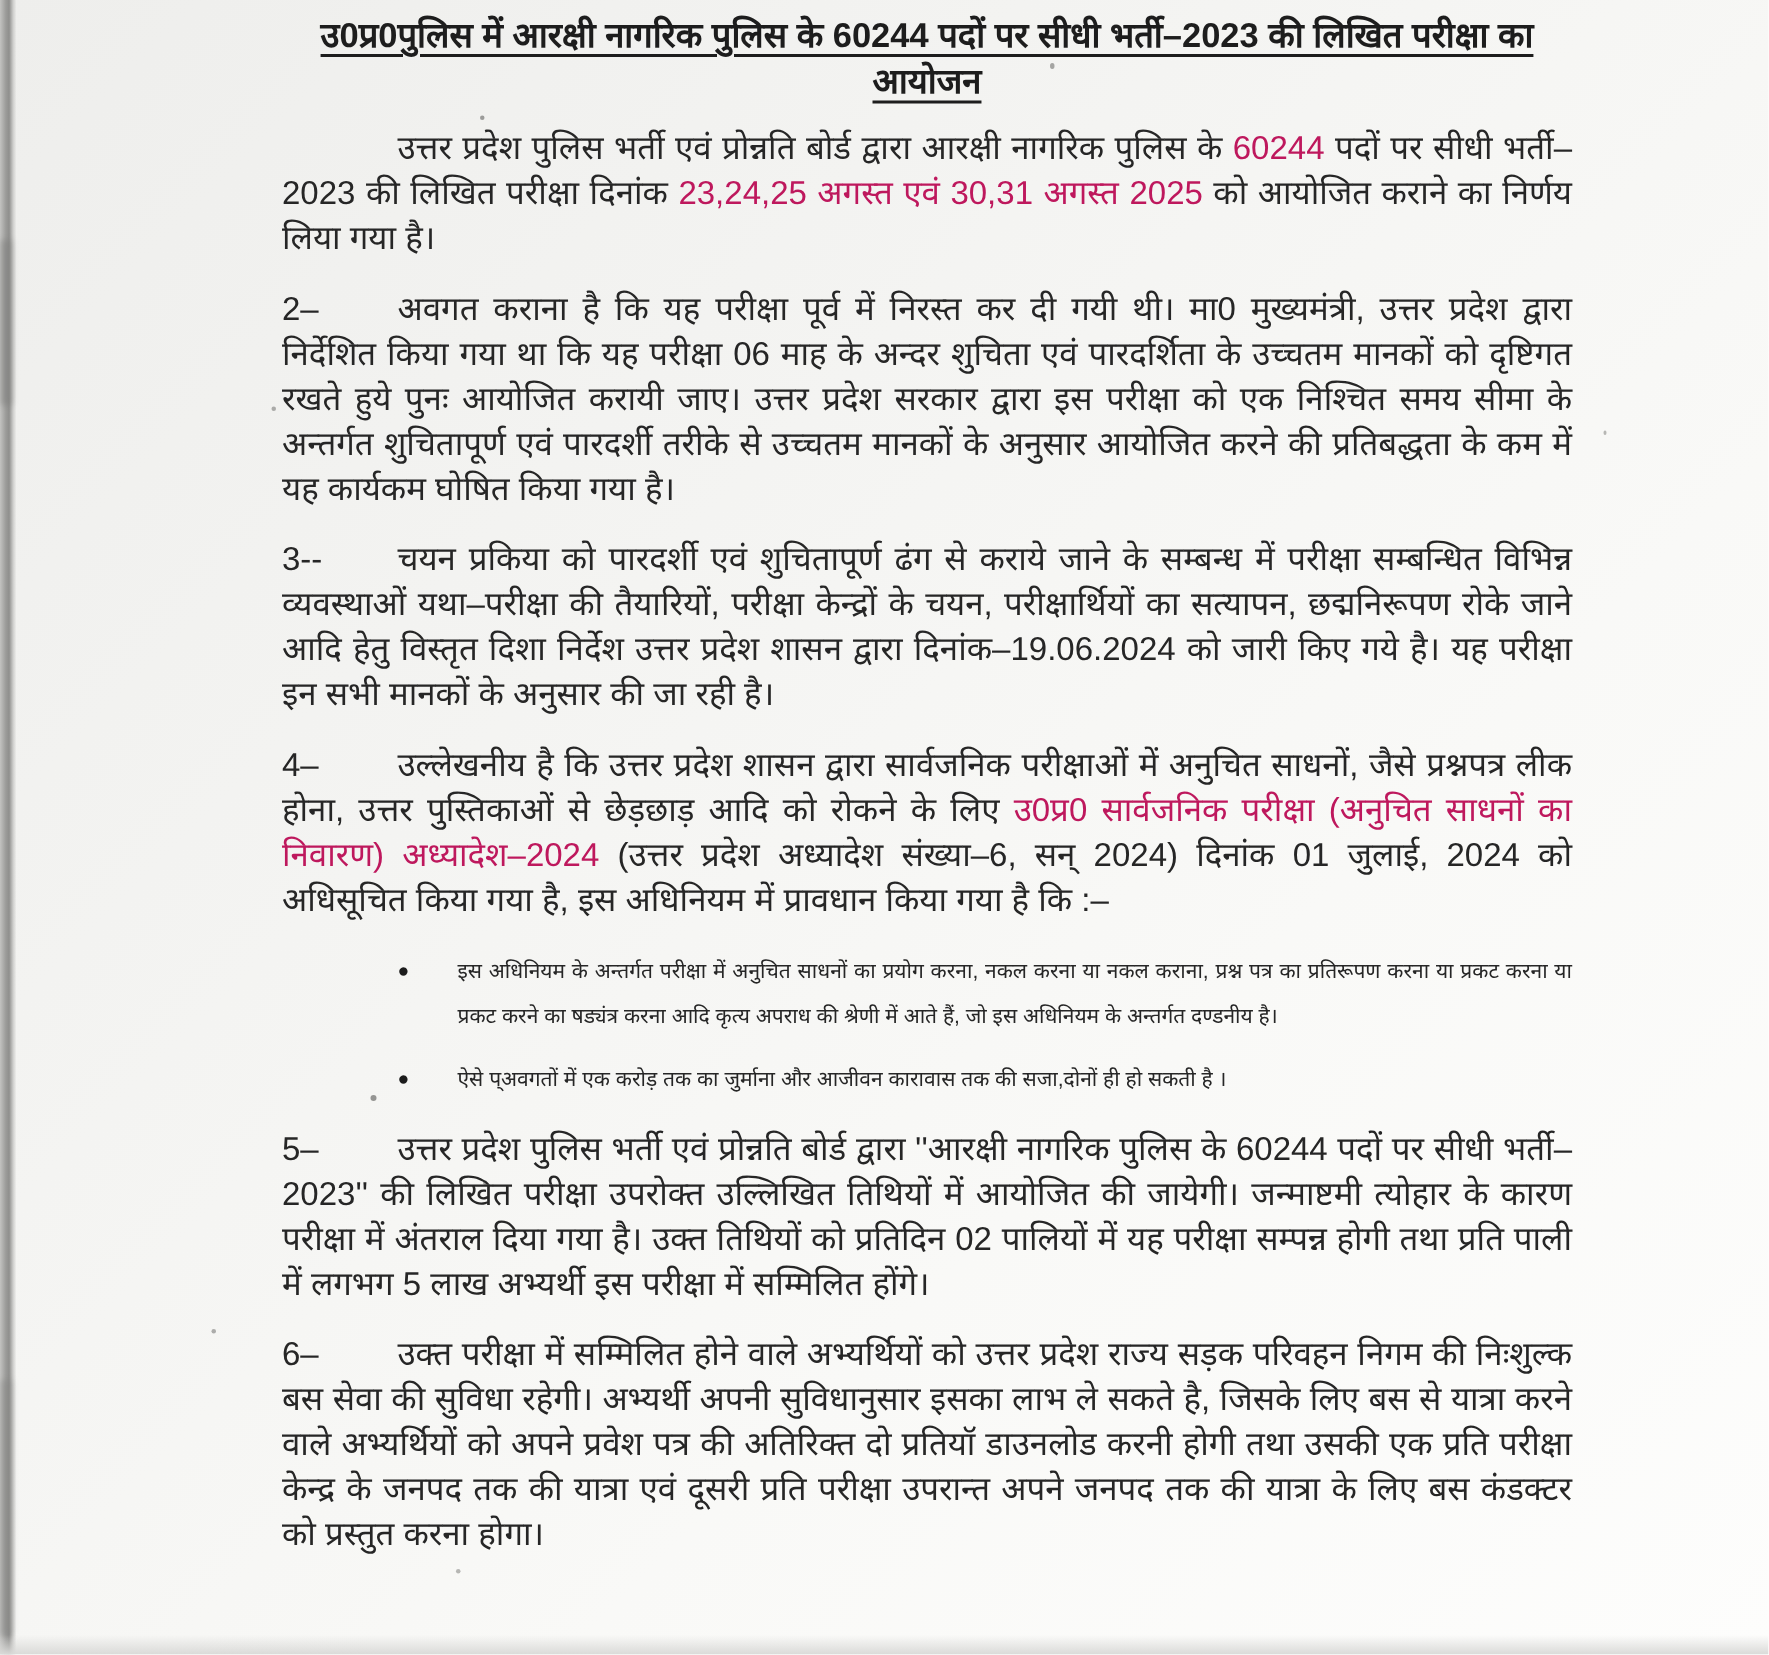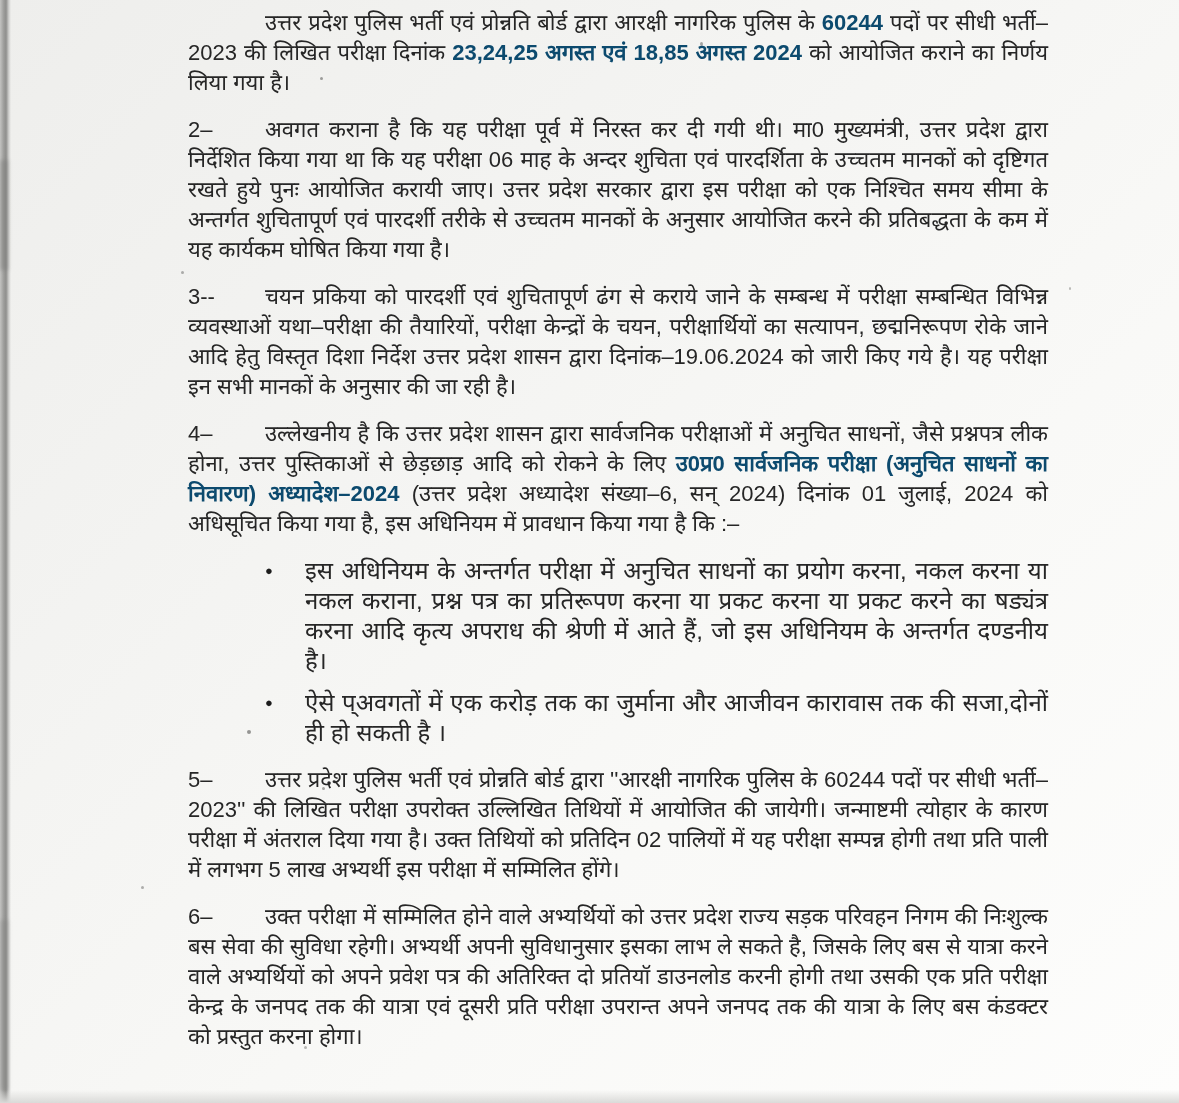--- a/index.html
+++ b/index.html
@@ -57,33 +57,33 @@
   }
   p.para {
     margin: 0 0 17px 0;
     font-size: 22px;
     line-height: 30px;
     text-align: justify;
     font-weight: 400;
   }
   p.para.indented { text-indent: 77px; }
   .pnum { display: inline-block; min-width: 77px; font-weight: 400; }
-  .seg-b { font-weight: 700; color: #0c4a6e; }
+  .seg-b { font-weight: 400; color: #be185d; }
   .bullet-list { margin: 0 0 17px 0; padding-left: 77px; }
   .bullet-item { display: flex; margin-bottom: 12px; }
   .bullet-item:last-child { margin-bottom: 0; }
   .bullet-marker {
     flex: 0 0 40px;
     font-size: 13px;
     line-height: 30px;
     color: #1c1c1c;
   }
   .bullet-text {
     flex: 1;
-    font-size: 24px;
+    font-size: 14px;
     line-height: 30px;
     text-align: justify;
   }
 </style>
 </head>
 <body>
 
 <div class="edge-left"></div>
 <div class="edge-bottom"></div>
 
@@ -91,22 +91,23 @@
 <div class="speck s2"></div>
 <div class="speck s3"></div>
 <div class="speck s4"></div>
 <div class="speck s5"></div>
 <div class="speck s6"></div>
 <div class="speck s7"></div>
 <div class="speck s8"></div>
 
 <div class="page-text">
 
+  <h1 class="doc-heading">उ0प्र0पुलिस में आरक्षी नागरिक पुलिस के 60244 पदों पर सीधी भर्ती–2023 की लिखित परीक्षा का आयोजन</h1>
 
-  <p class="para indented"><span>उत्तर प्रदेश पुलिस भर्ती एवं प्रोन्नति बोर्ड द्वारा आरक्षी नागरिक पुलिस के </span><span class="seg-b">60244</span><span> पदों पर सीधी भर्ती–2023 की लिखित परीक्षा दिनांक </span><span class="seg-b">23,24,25 अगस्त एवं 18,85 अगस्त 2024</span><span> को आयोजित कराने का निर्णय लिया गया है।</span></p>
+  <p class="para indented"><span>उत्तर प्रदेश पुलिस भर्ती एवं प्रोन्नति बोर्ड द्वारा आरक्षी नागरिक पुलिस के </span><span class="seg-b">60244</span><span> पदों पर सीधी भर्ती–2023 की लिखित परीक्षा दिनांक </span><span class="seg-b">23,24,25 अगस्त एवं 30,31 अगस्त 2025</span><span> को आयोजित कराने का निर्णय लिया गया है।</span></p>
 
   <p class="para"><span class="pnum">2–</span><span>अवगत कराना है कि यह परीक्षा पूर्व में निरस्त कर दी गयी थी। मा0 मुख्यमंत्री, उत्तर प्रदेश द्वारा निर्देशित किया गया था कि यह परीक्षा 06 माह के अन्दर शुचिता एवं पारदर्शिता के उच्चतम मानकों को दृष्टिगत रखते हुये पुनः आयोजित करायी जाए। उत्तर प्रदेश सरकार द्वारा इस परीक्षा को एक निश्चित समय सीमा के अन्तर्गत शुचितापूर्ण एवं पारदर्शी तरीके से उच्चतम मानकों के अनुसार आयोजित करने की प्रतिबद्धता के कम में यह कार्यकम घोषित किया गया है।</span></p>
 
   <p class="para"><span class="pnum">3--</span><span>चयन प्रकिया को पारदर्शी एवं शुचितापूर्ण ढंग से कराये जाने के सम्बन्ध में परीक्षा सम्बन्धित विभिन्न व्यवस्थाओं यथा–परीक्षा की तैयारियों, परीक्षा केन्द्रों के चयन, परीक्षार्थियों का सत्यापन, छद्मनिरूपण रोके जाने आदि हेतु विस्तृत दिशा निर्देश उत्तर प्रदेश शासन द्वारा दिनांक–19.06.2024 को जारी किए गये है। यह परीक्षा इन सभी मानकों के अनुसार की जा रही है।</span></p>
 
   <p class="para"><span class="pnum">4–</span><span>उल्लेखनीय है कि उत्तर प्रदेश शासन द्वारा सार्वजनिक परीक्षाओं में अनुचित साधनों, जैसे प्रश्नपत्र लीक होना, उत्तर पुस्तिकाओं से छेड़छाड़ आदि को रोकने के लिए </span><span class="seg-b">उ0प्र0 सार्वजनिक परीक्षा (अनुचित साधनों का निवारण) अध्यादेश–2024</span><span> (उत्तर प्रदेश अध्यादेश संख्या–6, सन् 2024) दिनांक 01 जुलाई, 2024 को अधिसूचित किया गया है, इस अधिनियम में प्रावधान किया गया है कि :–</span></p>
 
   <div class="bullet-list">
     <div class="bullet-item">
       <span class="bullet-marker">●</span>

